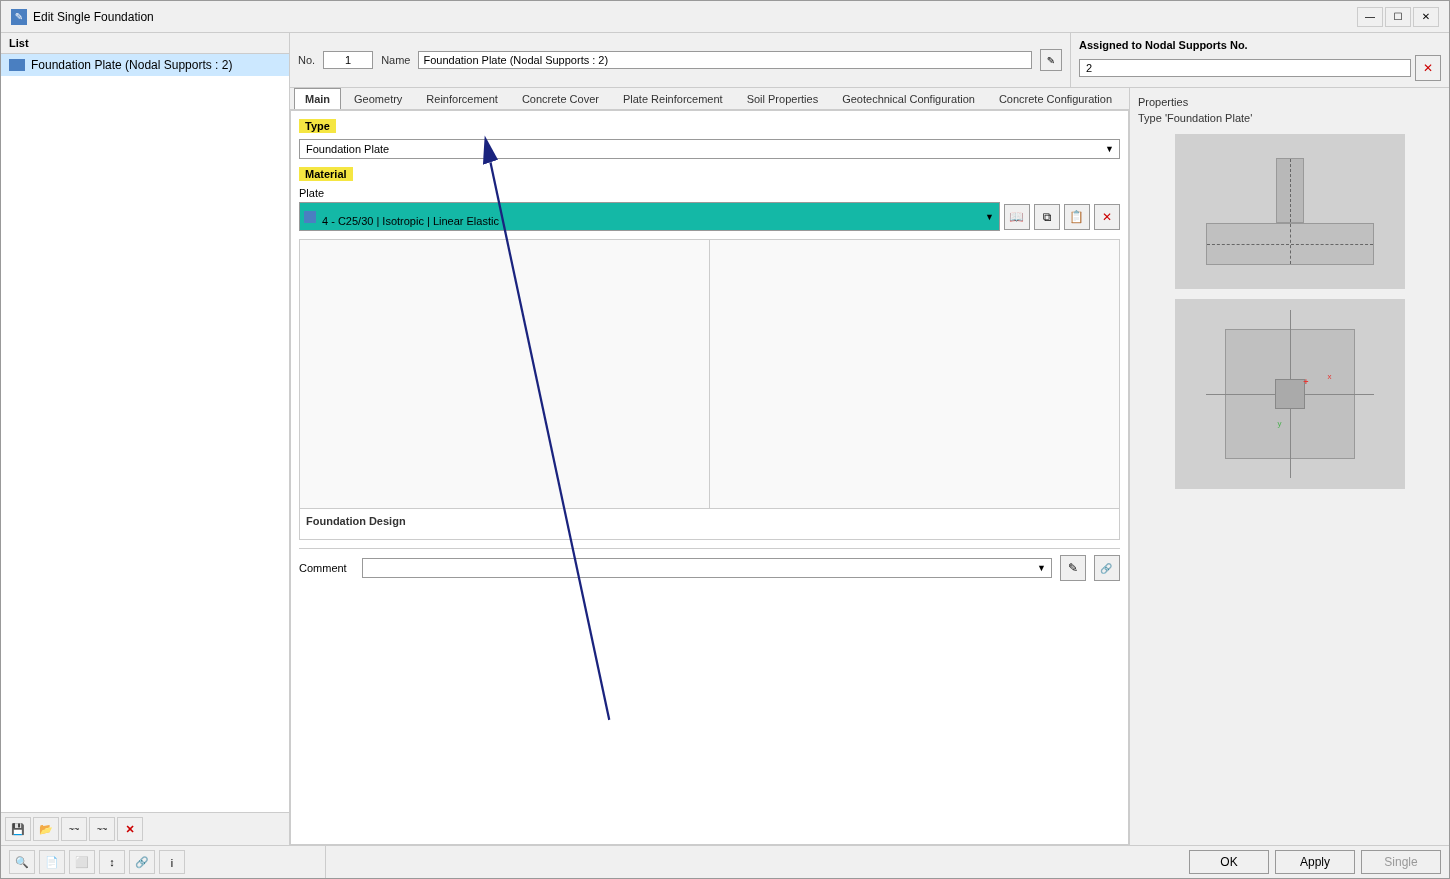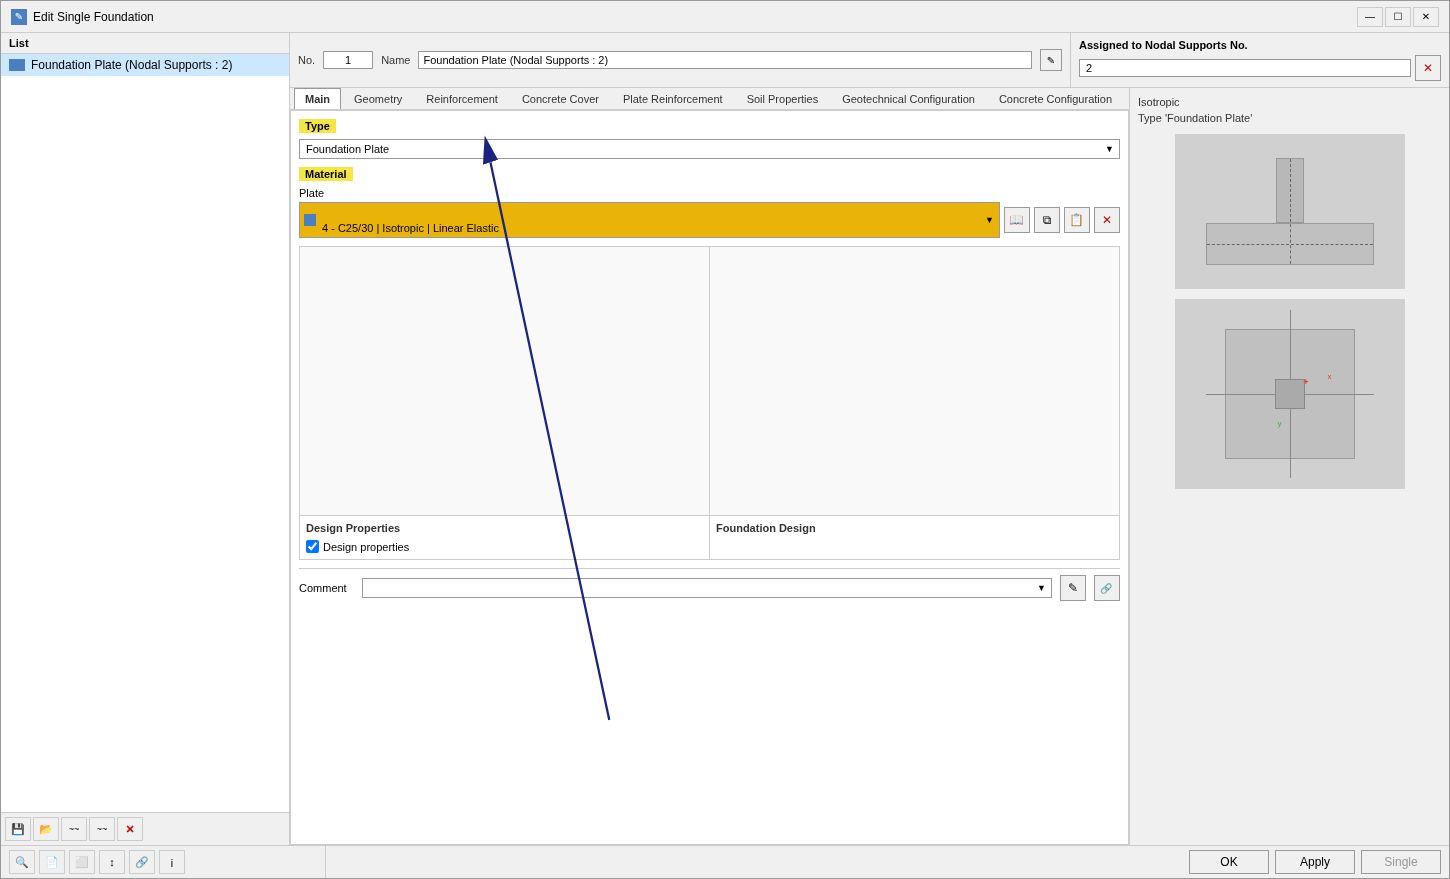--- a/index.html
+++ b/index.html
@@ -489,66 +489,59 @@
                 </div>
               </div>
             </div>
 
             <div style="margin-bottom:8px;">
               <div class="section-label">Material</div>
               <div style="font-size:11px; margin-bottom:3px;">Plate</div>
               <div class="material-row">
                 <div class="material-select-wrapper">
                   <div style="position:absolute; left:5px; width:12px; height:12px; background:#4a7fc1; z-index:1;"></div>
-                  <select style="width:100%; border:1px solid #999; padding:19px 24px 3px 22px; font-size:11px; background:#eab308; appearance:none;">
+                  <select style="width:100%; border:1px solid #999; padding:12px 24px 3px 22px; font-size:11px; background:#14b8a6; appearance:none;">
                     <option>4 - C25/30 | Isotropic | Linear Elastic</option>
                   </select>
                   <span style="position:absolute; right:6px; font-size:9px; pointer-events:none;">▼</span>
                 </div>
                 <button class="icon-btn">📖</button>
                 <button class="icon-btn">⧉</button>
                 <button class="icon-btn">📋</button>
                 <button class="icon-btn" style="color:#cc0000;">✕</button>
               </div>
             </div>
 
             <div class="middle-panels">
               <div class="middle-left"></div>
               <div class="middle-right"></div>
             </div>
 
             <div class="bottom-panels">
-              <div class="bottom-left">
-                <div class="section-header">Design Properties</div>
-                <div class="checkbox-row">
-                  <input type="checkbox" checked="" style="">
-                  <span>Design properties</span>
-                </div>
-              </div>
               <div class="bottom-right">
                 <div class="section-header">Foundation Design</div>
               </div>
             </div>
 
             <div style="display:flex; align-items:center; gap:8px; margin-top:8px; padding-top:6px; border-top:1px solid #ccc;">
               <span style="font-size:11px; min-width:55px;">Comment</span>
               <div style="flex:1; position:relative;">
                 <select style="width:100%; border:1px solid #999; padding:3px 24px 3px 6px; font-size:11px; background:white; appearance:none;">
                   <option value=""></option>
                 </select>
                 <span style="position:absolute; right:6px; top:50%; transform:translateY(-50%); font-size:9px; pointer-events:none;">▼</span>
               </div>
               <button class="icon-btn">✎</button>
               <button class="icon-btn" style="font-size:10px;">🔗</button>
             </div>
           </div>
         </div>
 
         <div class="preview-panel">
-          <div class="preview-title">Isotropic</div>
+          <div class="preview-title">Properties</div>
           <div class="preview-subtitle">Type 'Foundation Plate'</div>
 
           <div class="preview-diagrams">
 
             <div style="background:#d0d0d0; width:230px; height:155px; position:relative; display:flex; flex-direction:column; align-items:center; justify-content:center;">
 
               <div style="width:28px; height:65px; background:#b8b8b8; border:1px solid #999; position:relative;">
 
                 <div style="position:absolute; left:50%; top:0; bottom:0; width:0; border-left:1px dashed #666;"></div>
               </div>

